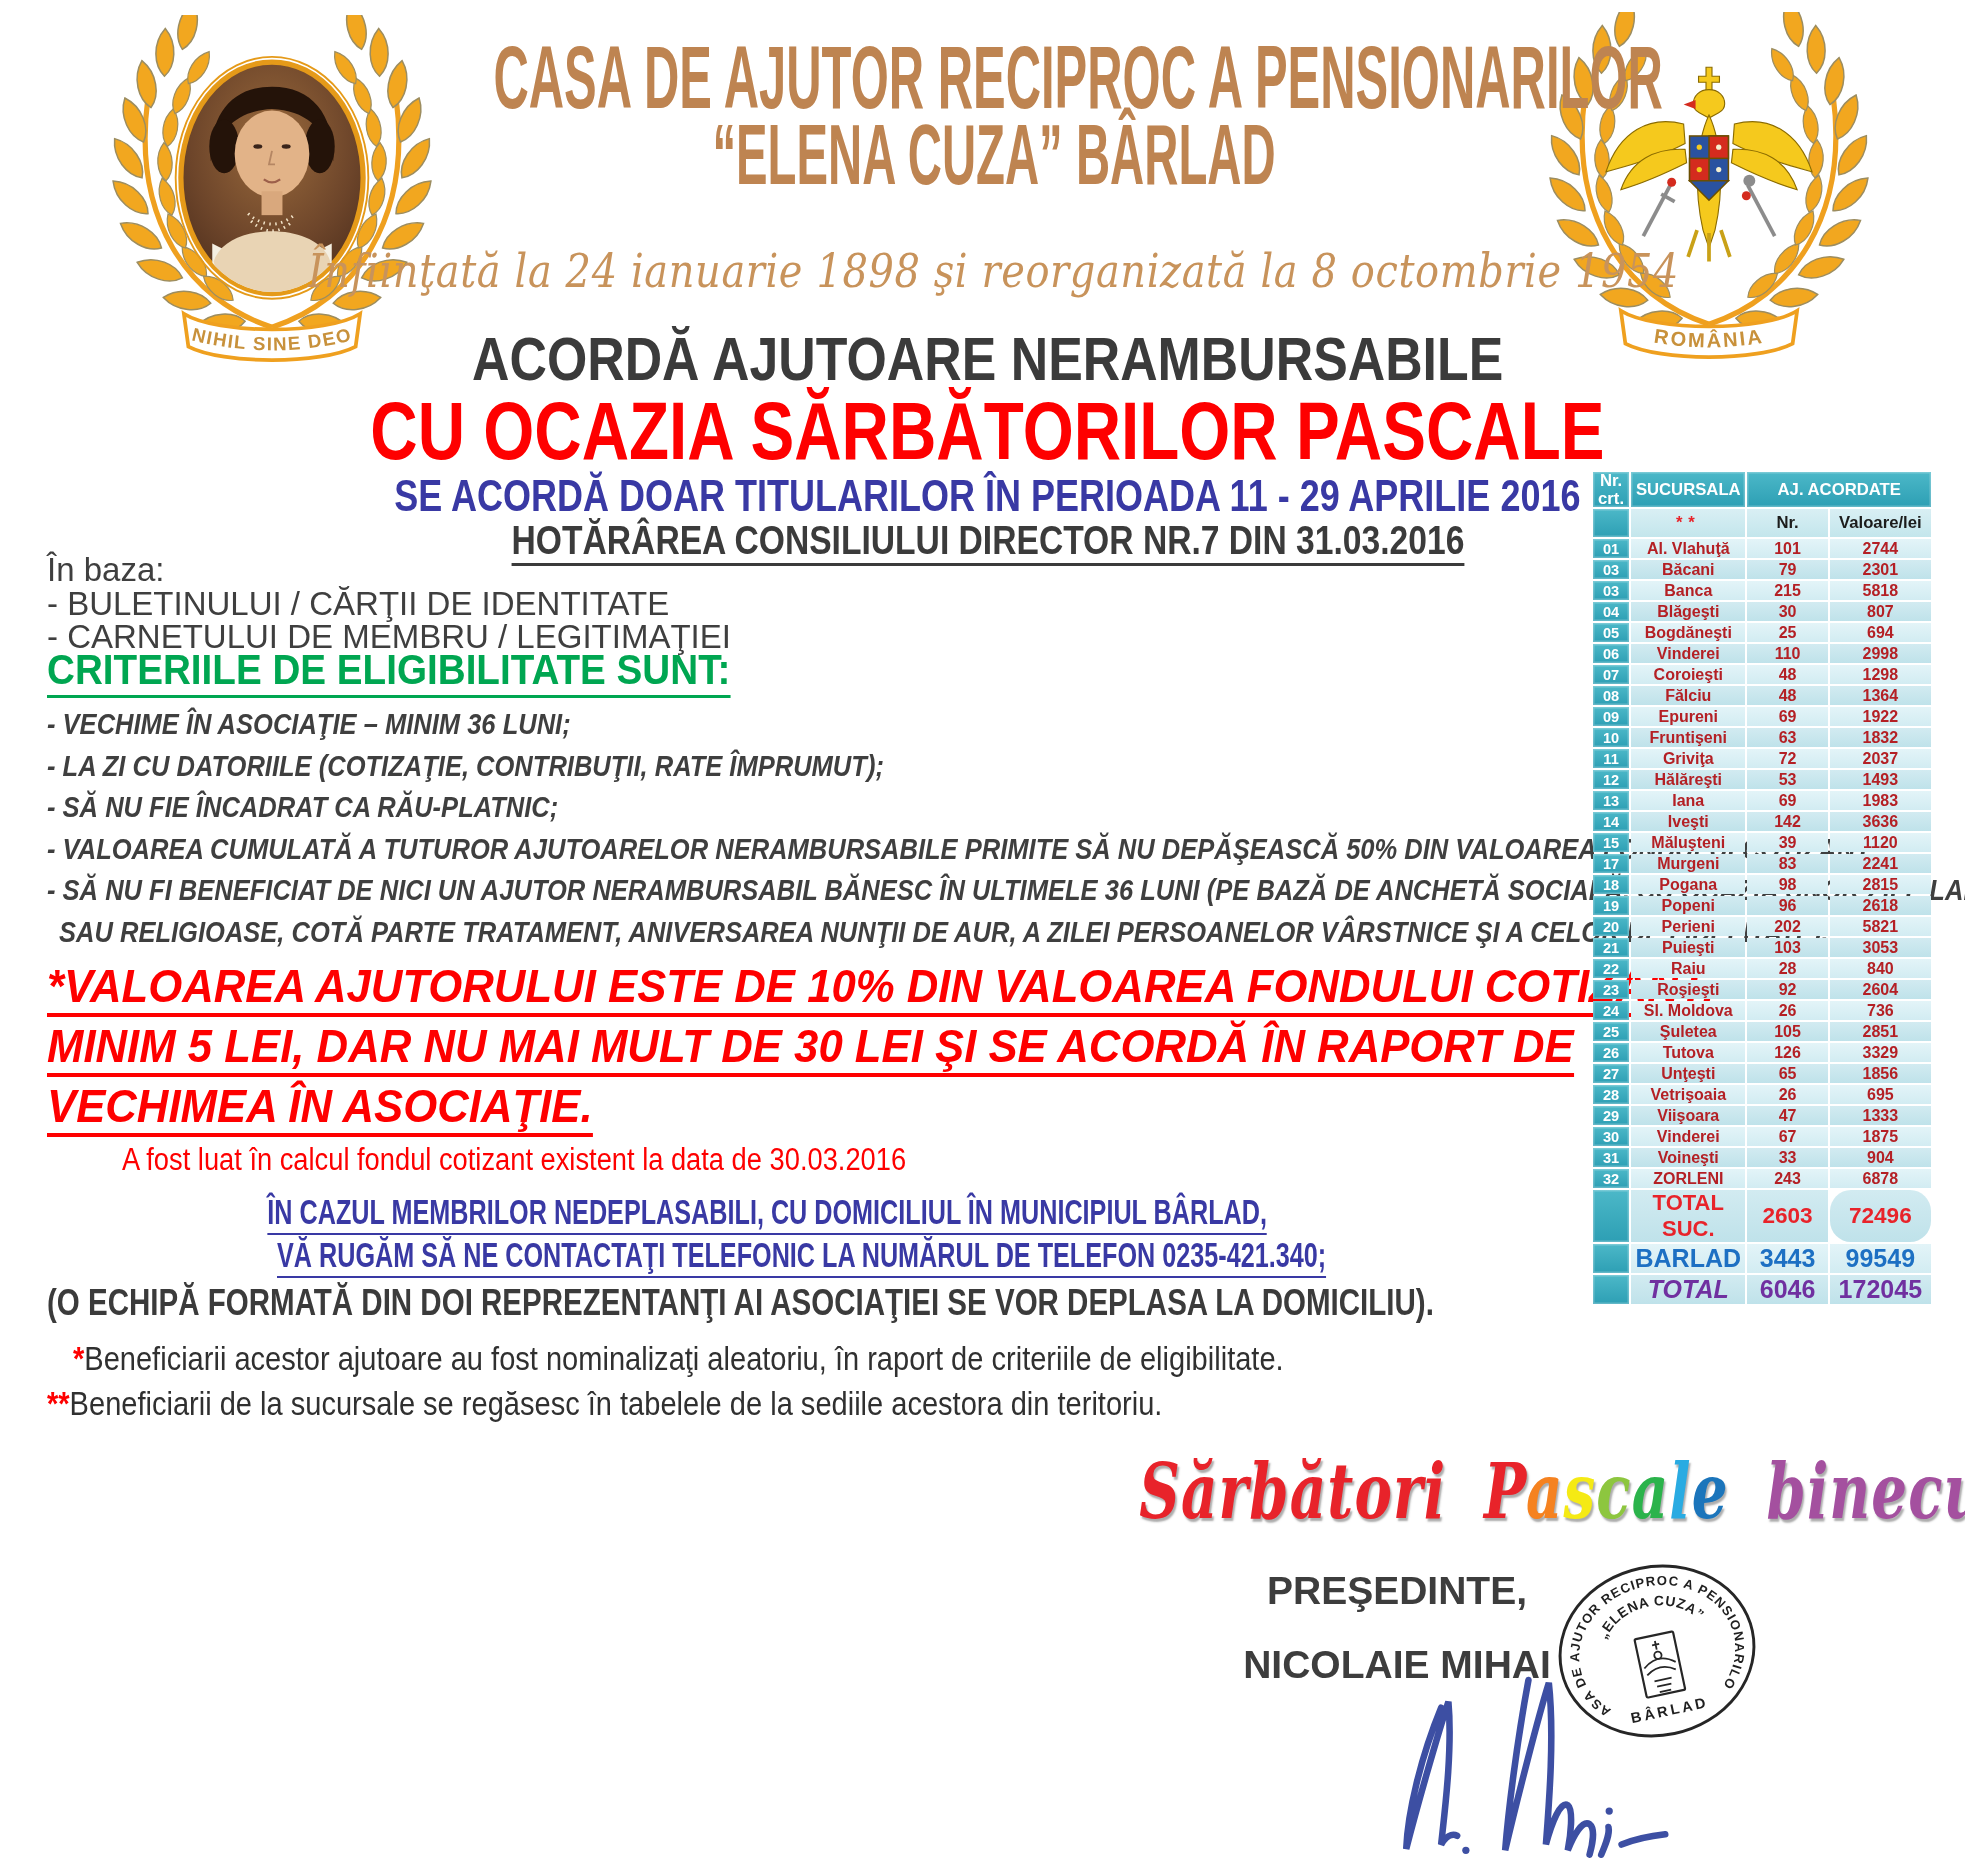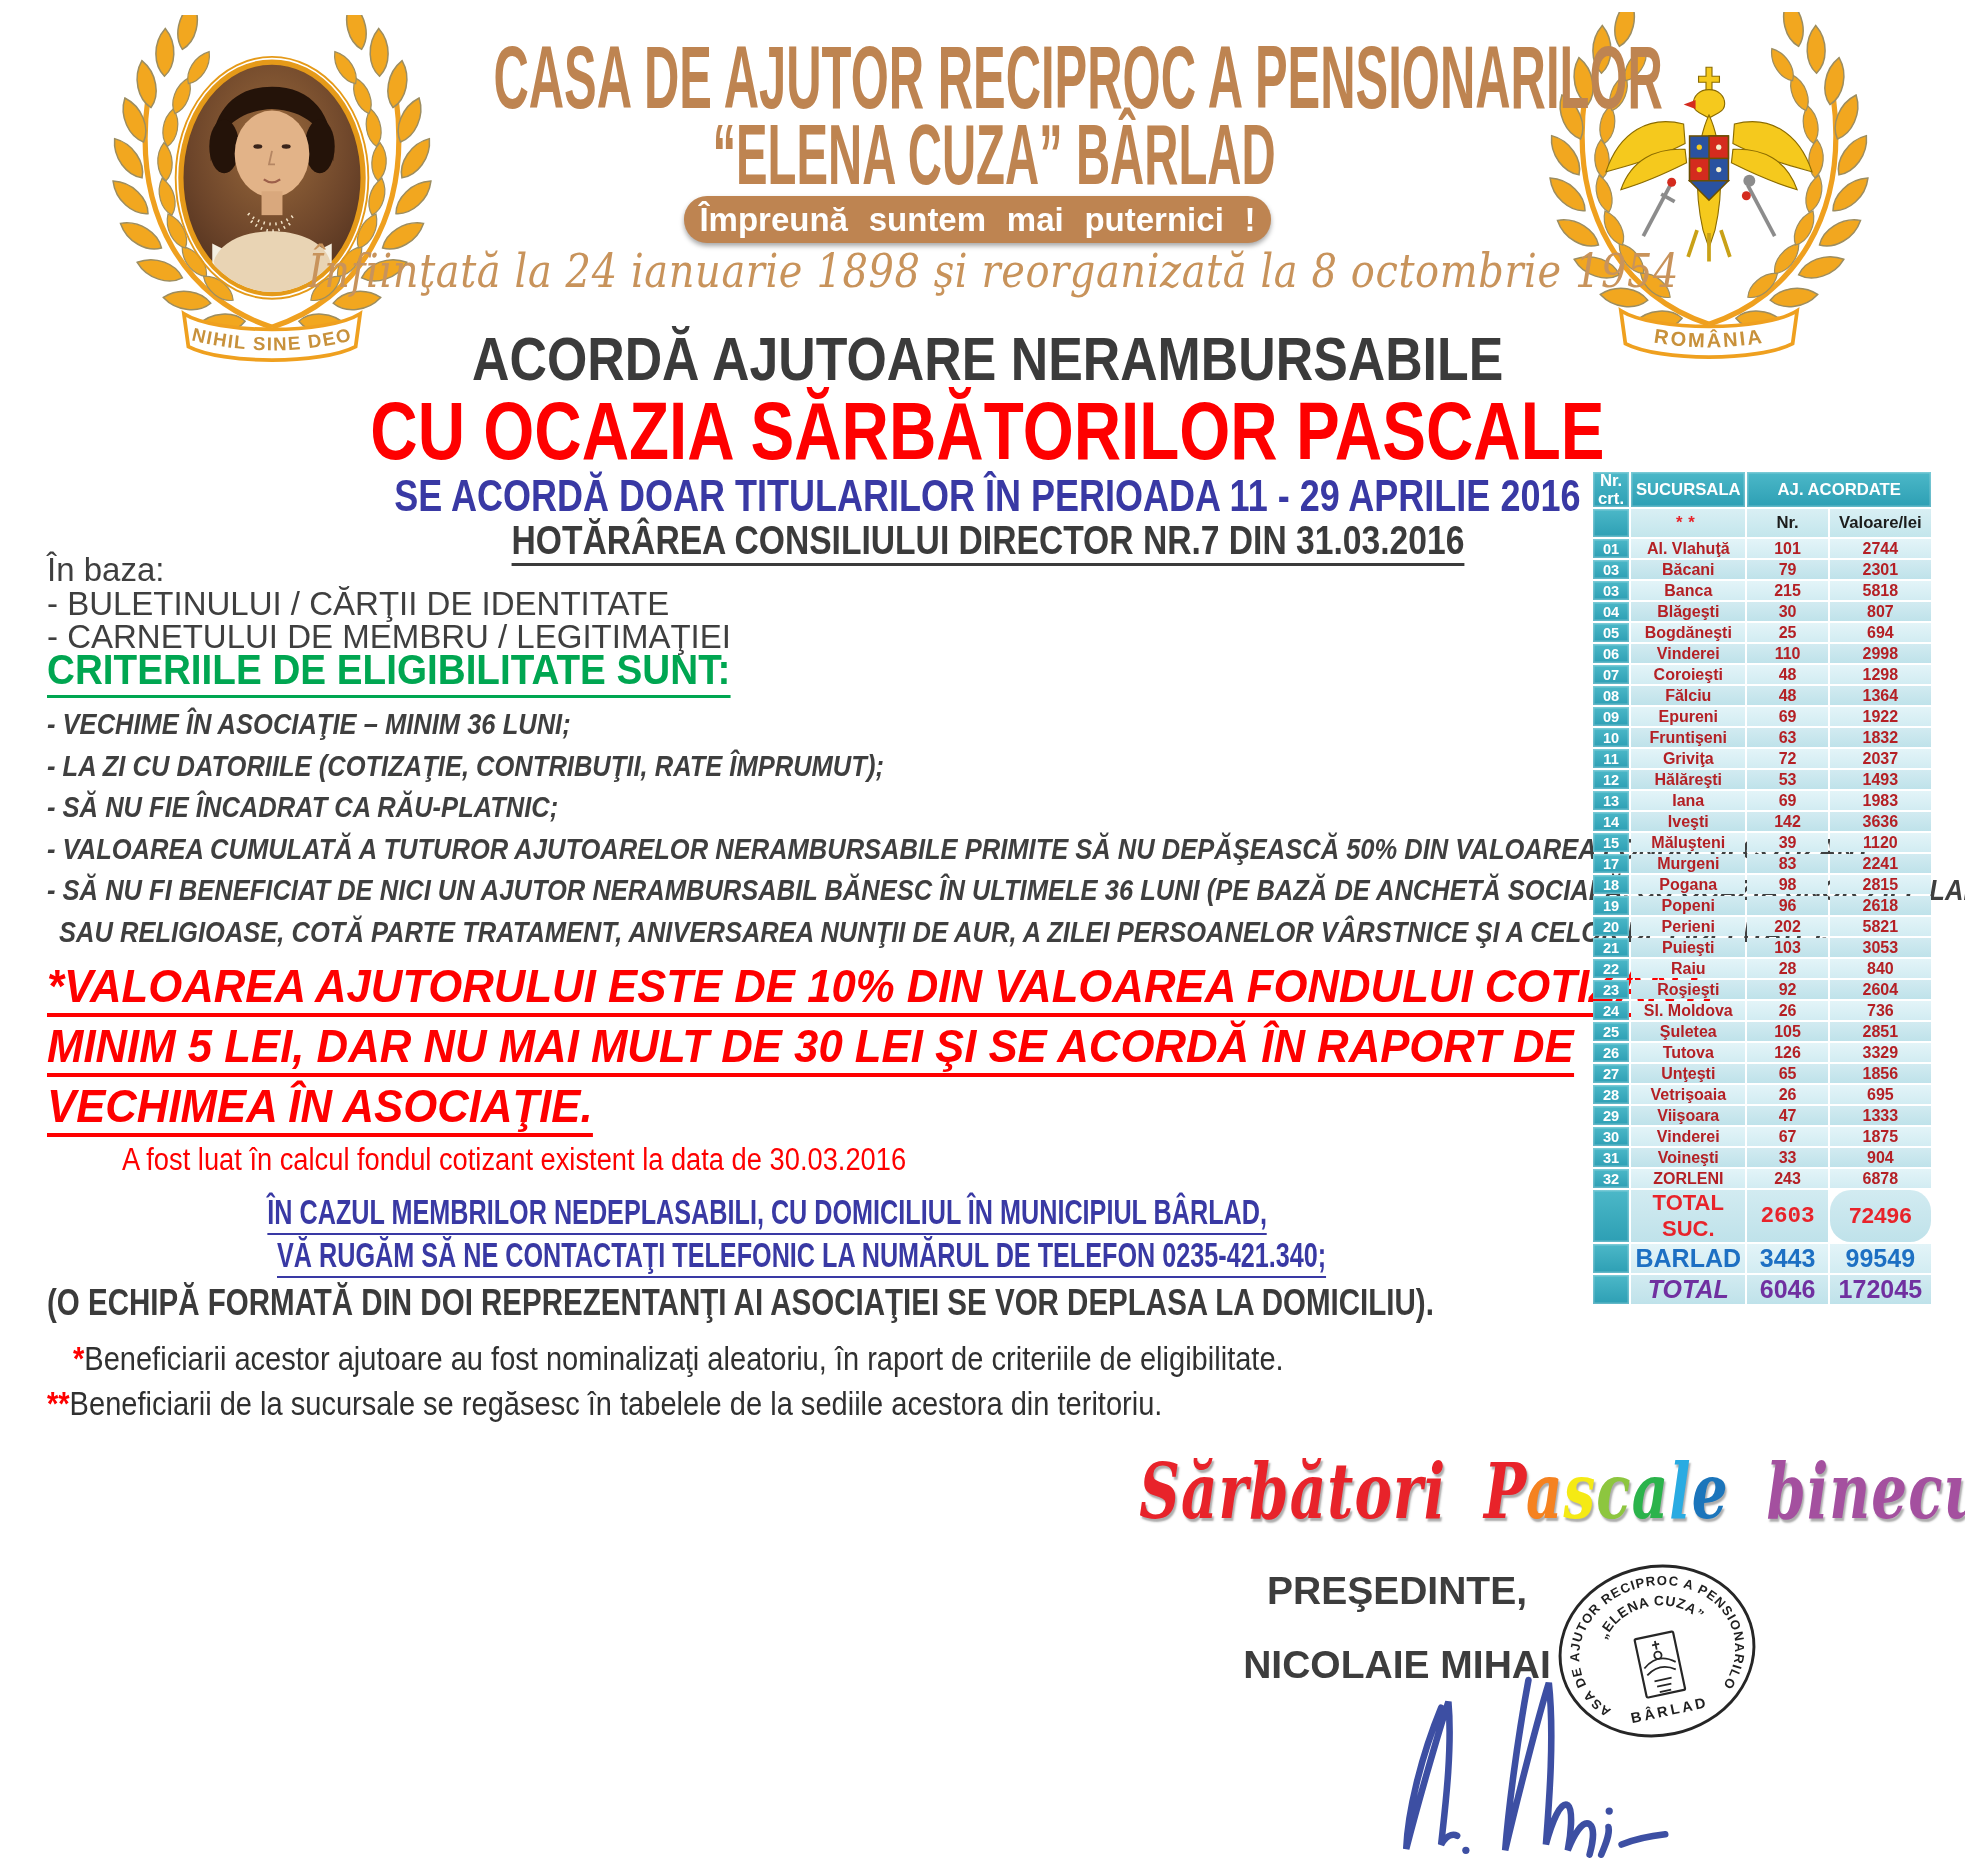--- a/index.html
+++ b/index.html
@@ -214,21 +214,20 @@
     <path id="ribR" d="M124,436 Q230,462 336,436" fill="none"></path>
     <text font-size="27" font-weight="bold" fill="#C8913B" letter-spacing="3" text-anchor="middle">
       <textPath href="#ribR" startOffset="50%">ROMÂNIA</textPath>
     </text>
   </svg>
 
   <div class="abs org-l1 center nowrap">
     <span class="cx oc in">CASA DE AJUTOR RECIPROC A PENSIONARILOR</span></div>
   <div class="abs org-l2 center nowrap">
     <span class="cx oc in">“ELENA CUZA” BÂRLAD</span></div>
-  <div class="abs motto-box nowrap">Împreună suntem mai puternici !</div>
   <div class="abs founded-w nowrap">
     <span class="cx oc in">Înfiinţată la 24 ianuarie 1898 şi reorganizată la 8 octombrie 1954</span></div>
 
   <div class="abs hl1 center nowrap">
     <span class="cx oc in">ACORDĂ AJUTOARE NERAMBURSABILE</span></div>
   <div class="abs hl2 center nowrap">
     <span class="cx oc in">CU OCAZIA SĂRBĂTORILOR PASCALE</span></div>
   <div class="abs hl3 center nowrap">
     <span class="cx oc in">SE ACORDĂ DOAR TITULARILOR ÎN PERIOADA 11 - 29 APRILIE 2016</span></div>
   <div class="abs hl4 center nowrap">
@@ -479,21 +478,21 @@
           </tr>
           <tr class="drow even">
             <td class="c-no">32</td>
             <td class="c-name">ZORLENI</td>
             <td class="c-nr">243</td>
             <td class="c-val">6878</td>
           </tr>
           <tr class="trow">
             <td class="c-no"></td>
             <td class="lab" style="color: rgb(232, 35, 42);">TOTAL SUC.</td>
-            <td class="num" style="color: rgb(232, 35, 42); font-family: Liberation Mono, monospace;">2603</td>
+            <td class="num" style="color: rgb(232, 35, 42);">2603</td>
             <td class="num" style="color: rgb(232, 35, 42); border-radius: 21px;">72496</td>
           </tr>
           <tr class="trow big light2">
             <td class="c-no"></td>
             <td class="lab" style="color: rgb(29, 112, 195);">BARLAD</td>
             <td class="num" style="color: rgb(29, 112, 195); margin-top: 28px;">3443</td>
             <td class="num" style="color: rgb(29, 112, 195);">99549</td>
           </tr>
           <tr class="trow big">
             <td class="c-no"></td>

